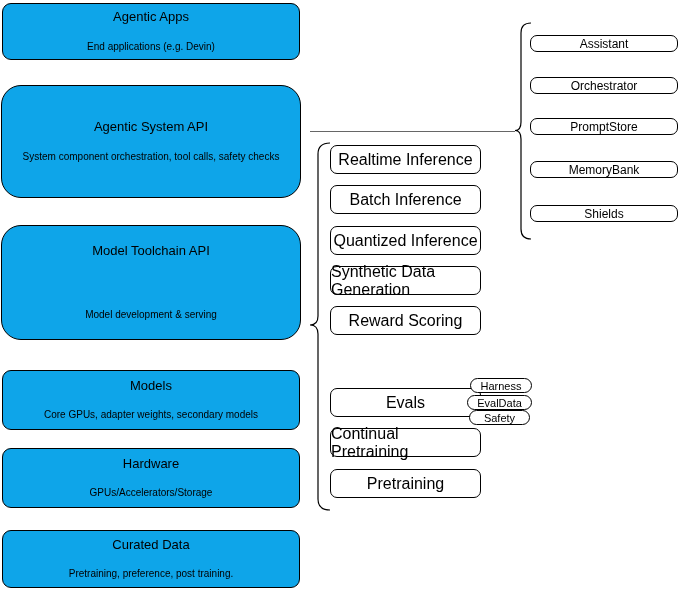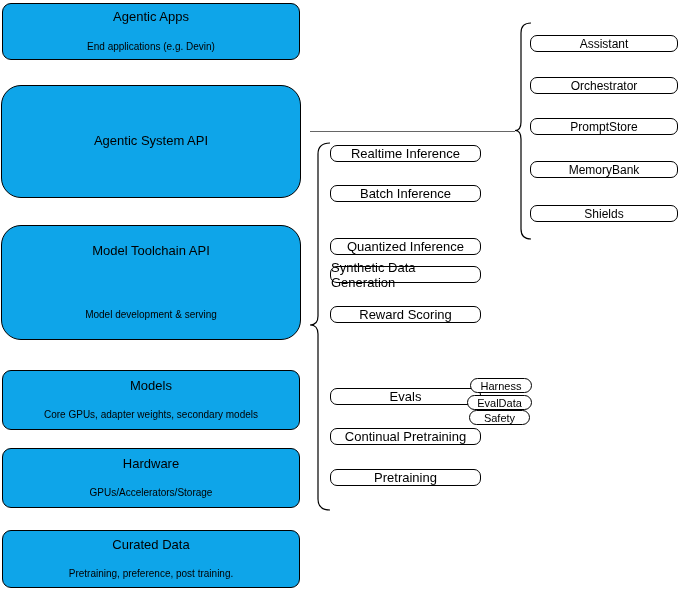--- a/index.html
+++ b/index.html
@@ -28,28 +28,28 @@
   .node .title { font-size: 13px; line-height: 1.15; }
   .node .sub   { font-size: 10px; line-height: 1.2; margin-top: 16px; }
 
   .r-small { border-radius: 9px; }
   .r-big   { border-radius: 20px; }
 
   .stage {
     position: absolute;
     left: 330px;
     width: 151px;
-    height: 17px;
+    height: 29px;
     background: #ffffff;
     border: 1px solid #000000;
     border-radius: 7px;
     display: flex;
     align-items: center;
     justify-content: center;
-    font-size: 13px;
+    font-size: 16px;
   }
 
   .component {
     position: absolute;
     left: 530px;
     width: 148px;
     height: 17px;
     background: #ffffff;
     border: 1px solid #000000;
     border-radius: 7px;
@@ -92,20 +92,21 @@
 
 <div class="canvas">
 
   <div class="node r-small" style="left:2px; top:3px; width:298px; height:57px;">
     <div class="title">Agentic Apps</div>
     <div class="sub">End applications (e.g. Devin)</div>
   </div>
 
   <div class="node r-big" style="left:1px; top:85px; width:300px; height:113px;">
     <div class="title">Agentic System API</div>
+    <div class="sub">System component orchestration, tool calls, safety checks</div>
   </div>
 
   <div class="node r-big" style="left:1px; top:225px; width:300px; height:115px;gap:34px;">
     <div class="title">Model Toolchain API</div>
     <div class="sub">Model development &amp; serving</div>
   </div>
 
   <div class="node r-small" style="left:2px; top:370px; width:298px; height:60px;">
     <div class="title">Models</div>
     <div class="sub">Core GPUs, adapter weights, secondary models</div>
@@ -126,21 +127,21 @@
   <svg class="brace" style="left:305px; top:138px;" width="30" height="377" viewBox="0 0 30 377">
     <path d="M 25,5 Q 13,5 13,16 L 13,178 Q 13,187 5,187 Q 13,187 13,196 L 13,361 Q 13,372 25,372" fill="none" stroke="#000000" stroke-width="1.2"></path>
   </svg>
 
   <div class="stage" style="top:145px;">
     <span>Realtime Inference</span>
   </div>
   <div class="stage" style="top:185px;">
     <span>Batch Inference</span>
   </div>
-  <div class="stage" style="top:238px;">
+  <div class="stage" style="top:226px;">
     <span>Quantized Inference</span>
   </div>
   <div class="stage" style="top:266px;">
     <span>Synthetic Data Generation</span>
   </div>
   <div class="stage" style="top:306px;">
     <span>Reward Scoring</span>
   </div>
   <div class="stage" style="top:388px;">
     <span>Evals</span>

